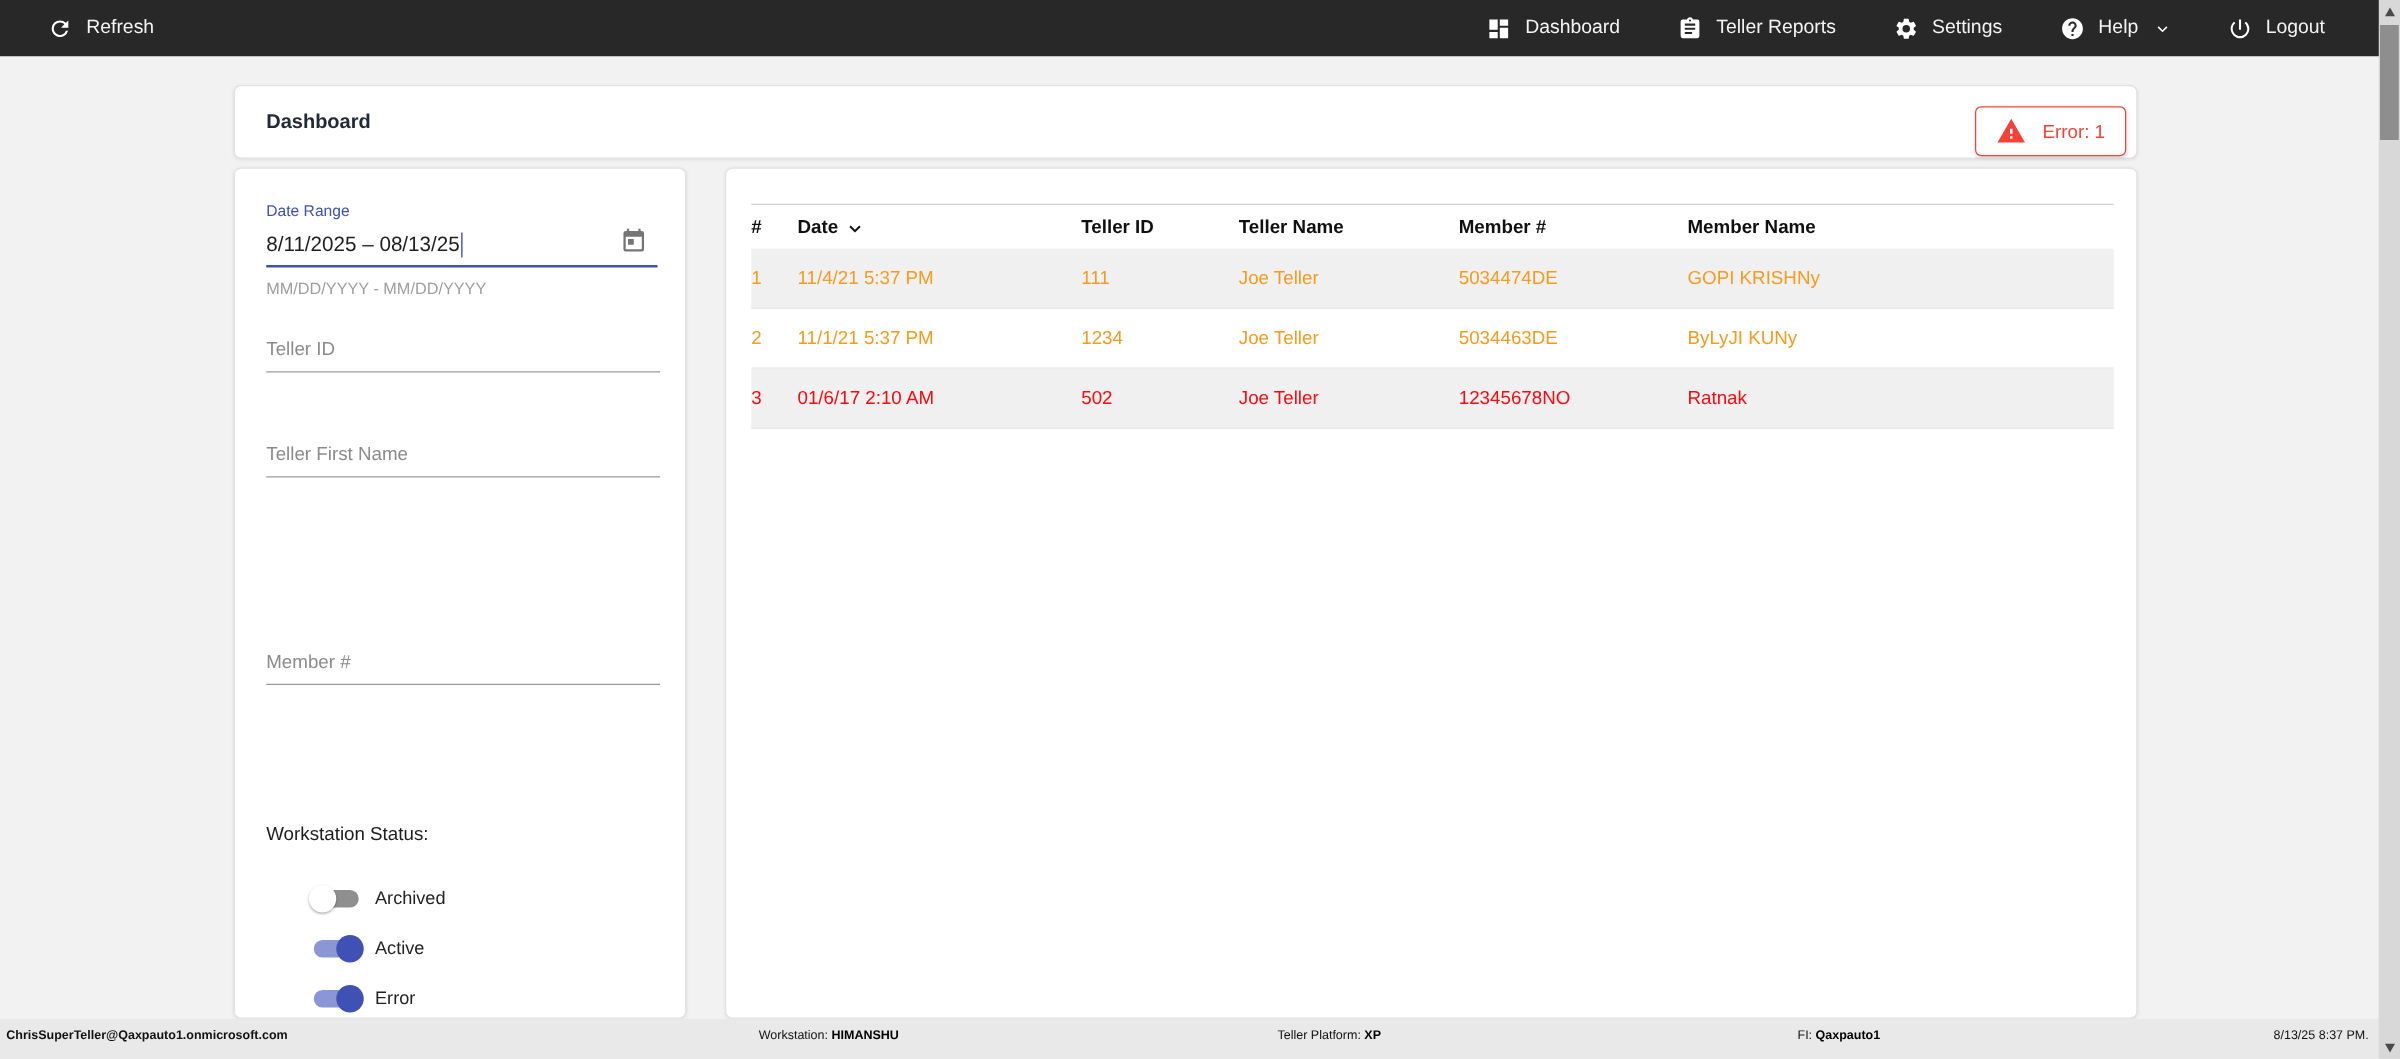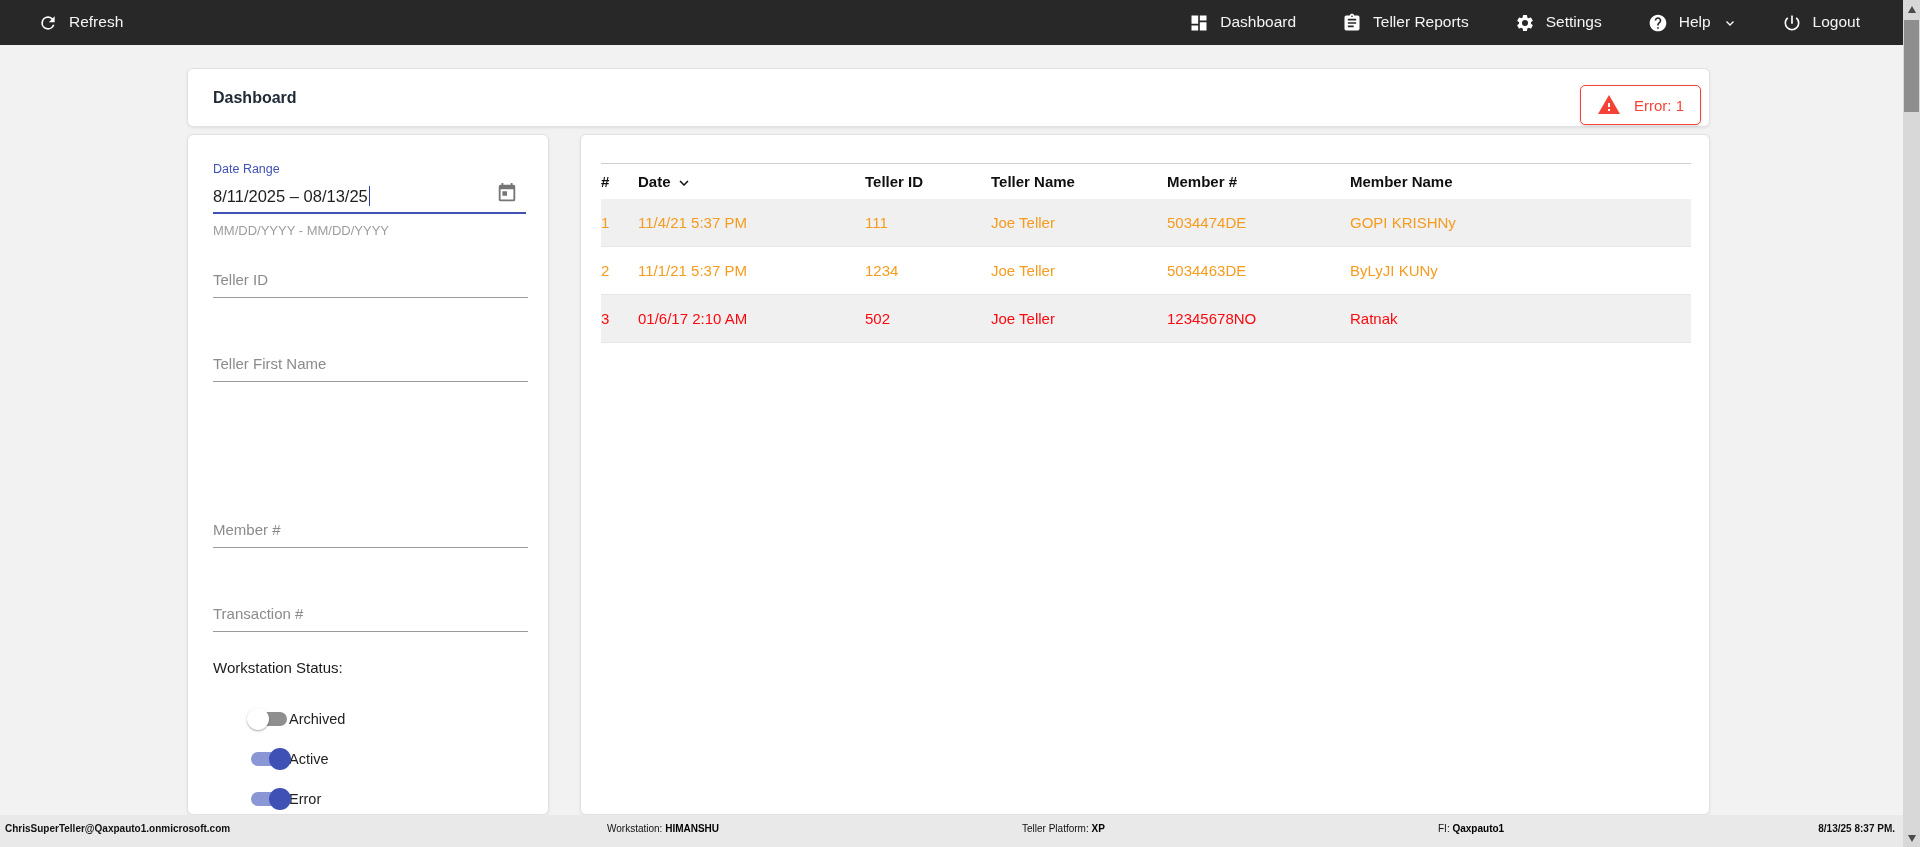--- a/index.html
+++ b/index.html
@@ -36,21 +36,21 @@
   .caret { display:inline-block; width:1.5px; height:20px; background:#30409c; margin-left:1px; }
   .cal-btn { position:absolute; right:8px; top:2px; width:22px; height:22px; cursor:pointer; }
   .cal-btn svg { width:22px; height:22px; }
   .dr-hint { top:88px; font-size:13px; color:#9e9e9e; }
   .tfield { background:transparent; border:none; border-bottom:1px solid #9b9b9b; outline:none;
             font-family:"Liberation Sans", sans-serif;
             font-size:15px; color:#222; padding:4px 0 9px; width:100%; position:absolute; left:25px; right:22px; width:315px; }
   .tfield::placeholder { color:#8b8b8b; opacity:1; }
   .f1{top:132px} .f2{top:216px} .f3{top:299px} .f4{top:382px} .f5{top:466px}
   .status-label { top:524px; font-size:15px; color:#1c1c1c; }
-  .toggle-row { position:absolute; left:61px; display:flex; align-items:center; gap:0; height:28px; cursor:pointer; }
+  .toggle-row { position:absolute; left:61px; display:flex; align-items:center; gap:11px; height:28px; cursor:pointer; }
   .t1{top:570px} .t2{top:610px} .t3{top:650px}
   .switch { position:relative; width:40px; height:16px; }
   .switch .track { position:absolute; left:2px; top:1px; width:36px; height:14px; border-radius:7px; }
   .switch .knob { position:absolute; top:-3px; width:22px; height:22px; border-radius:50%;
                   box-shadow:0 1px 2px rgba(0,0,0,.35); }
   .switch.off .track { background:#8f8f8f; }
   .switch.off .knob { left:-2px; background:#fff; }
   .switch.on .track { background:#8b97d4; }
   .switch.on .knob { right:-2px; background:var(--accent); box-shadow:none; }
   .toggle-label { font-size:14.5px; color:#222; }
@@ -67,21 +67,21 @@
   .sort-icon svg { width:18px; height:18px; display:block; margin-top:2px; }
   .note-icon { width:17px; height:19px; background:#868c91;
                clip-path:polygon(0 0,100% 0,100% 60%,60% 100%,0 100%); cursor:pointer; }
 
   
   .statusbar { position:absolute; left:0; top:815px; width:1920px; height:32px; background:#e9e9e9;
                font-size:10px; color:#111; }
   .sb-item { position:absolute; top:8px; white-space:nowrap; }
   .sb-user { left:5px; font-weight:bold; }
   .sb-ws { left:607px; } .sb-plat { left:1022px; } .sb-fi { left:1438px; }
-  .sb-dt { right:25px; font-weight:bold; }
+  .sb-dt { right:25px; font-weight:normal; }
   .sb-item b { font-weight:bold; color:#000; }
 
   
   .scrollbar { position:absolute; right:0; top:0; width:17px; height:847px; background:#d8d8d8; }
   .sb-arrow { position:absolute; left:0; width:17px; height:16px; display:flex; align-items:center; justify-content:center; cursor:pointer; }
   .sb-arrow.up { top:1px; } .sb-arrow.down { bottom:1px; }
   .tri-up { width:0; height:0; border-left:4.5px solid transparent; border-right:4.5px solid transparent; border-bottom:7px solid #4a4a4a; }
   .tri-down { width:0; height:0; border-left:4.5px solid transparent; border-right:4.5px solid transparent; border-top:7px solid #4a4a4a; }
   .sb-thumb { position:absolute; left:1px; top:20px; width:15px; height:92px; background:#8e8e8e; cursor:grab; }
 </style>
@@ -167,21 +167,20 @@
       <svg viewBox="0 0 24 24">
           <path fill="#757575" d="M19 3h-1V1h-2v2H8V1H6v2H5a2 2 0 0 0-2 2v14a2 2 0 0 0 2 2h14a2 2 0 0 0 2-2V5a2 2 0 0 0-2-2zm0 16H5V8h14v11zM7 10h5v5H7v-5z"></path>
         </svg>
     </span>
   </div>
   <div class="sb-abs dr-hint">MM/DD/YYYY - MM/DD/YYYY</div>
 
   <input class="tfield f1" placeholder="Teller ID" style="">
   <input class="tfield f2" placeholder="Teller First Name" style="">
   <input class="tfield f4" placeholder="Member #" style="">
-  <input class="tfield f5" placeholder="Transaction #" style="">
 
   <div class="sb-abs status-label">Workstation Status:</div>
 
   <div class="toggle-row t1">
     <span class="switch off">
         <span class="track"></span>
         <span class="knob"></span>
       </span>
     <span class="toggle-label">Archived</span>
   </div>

